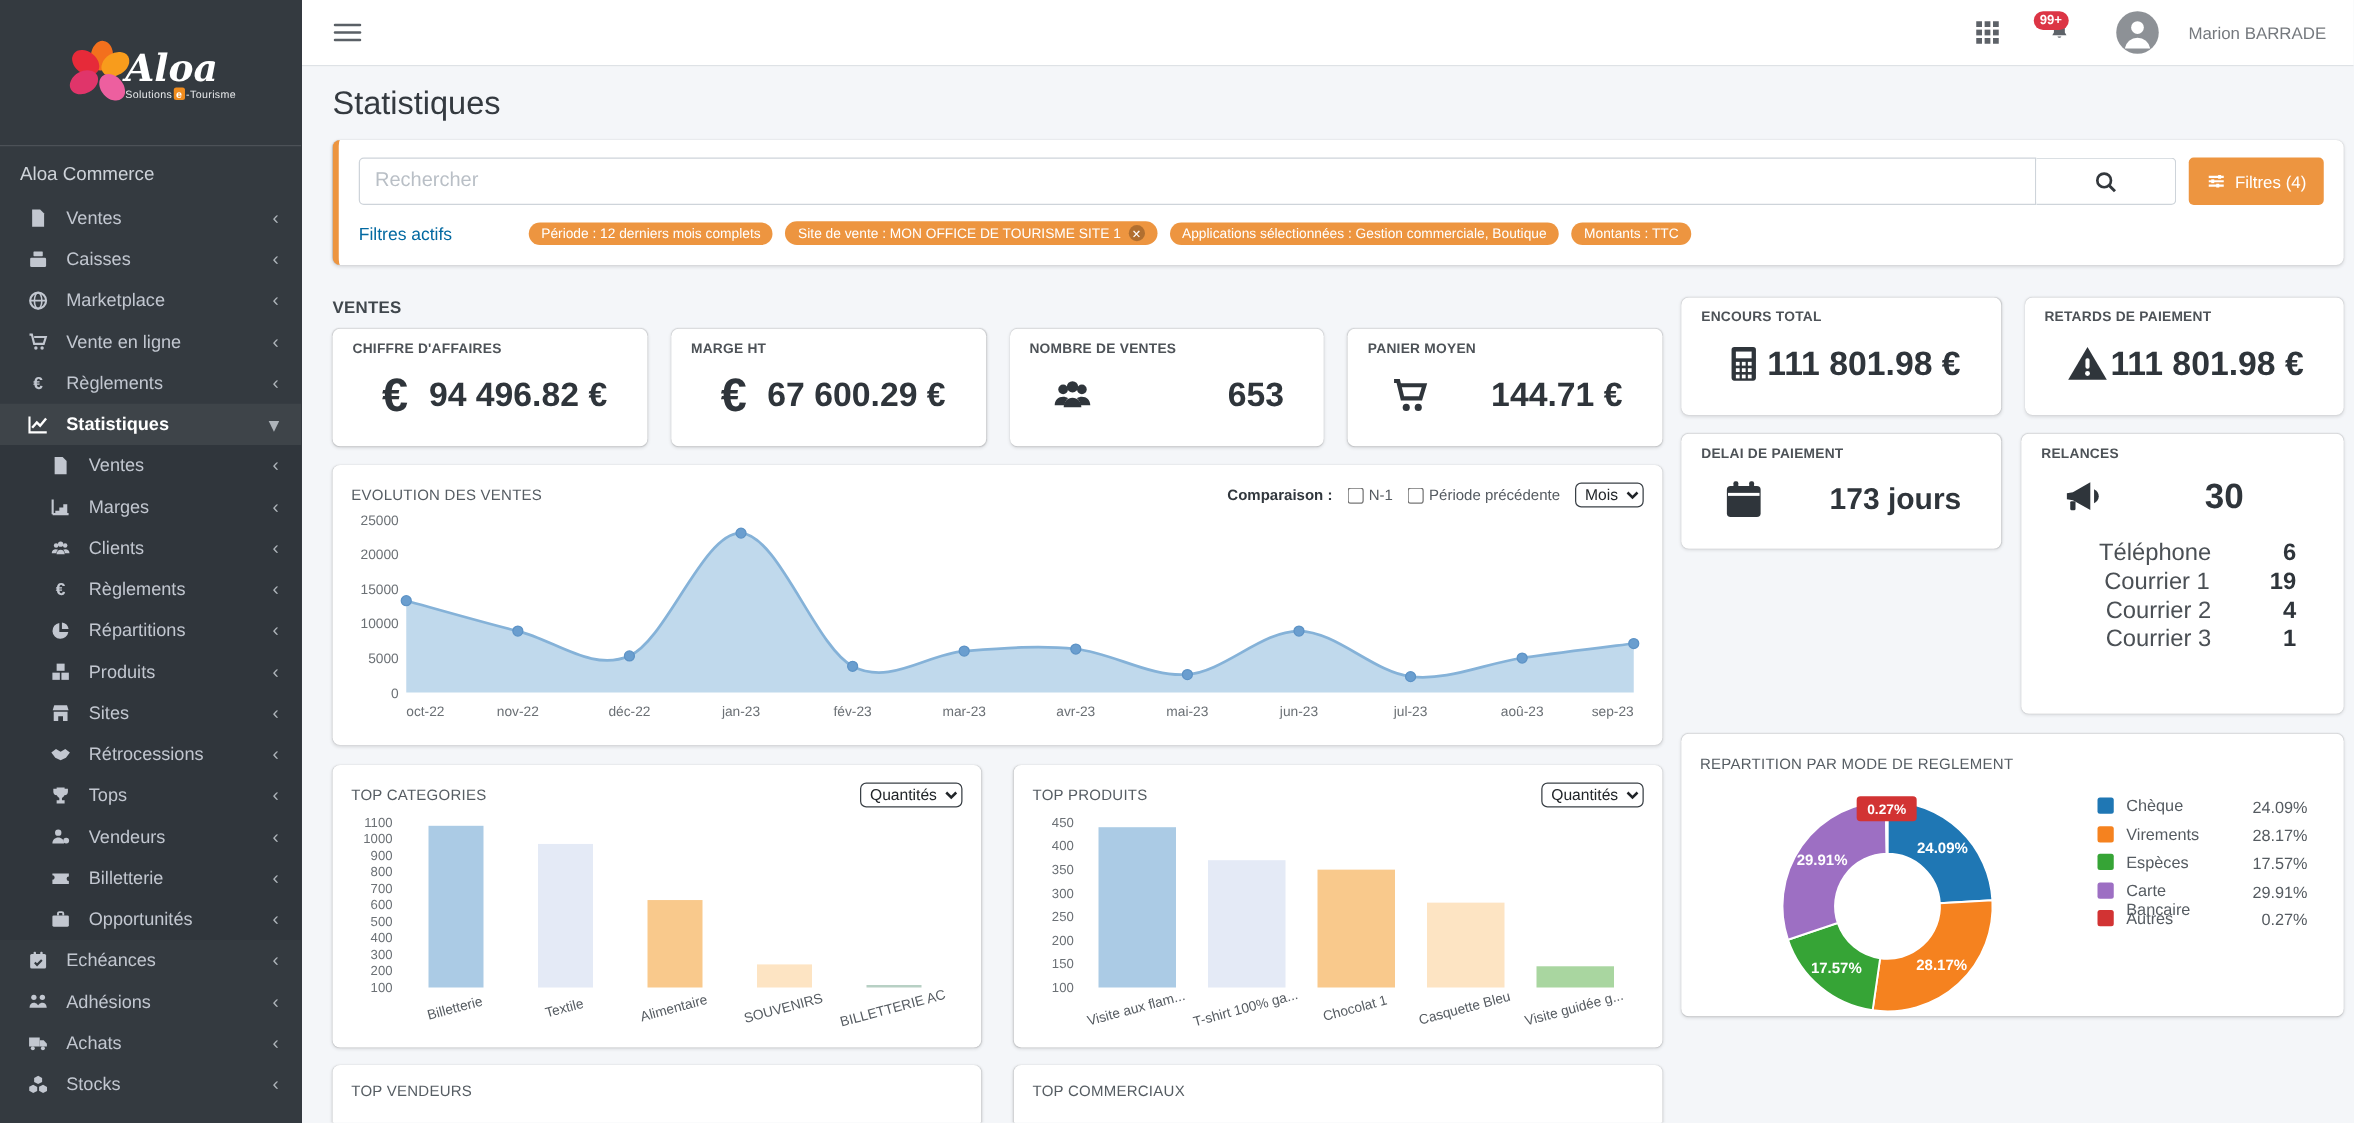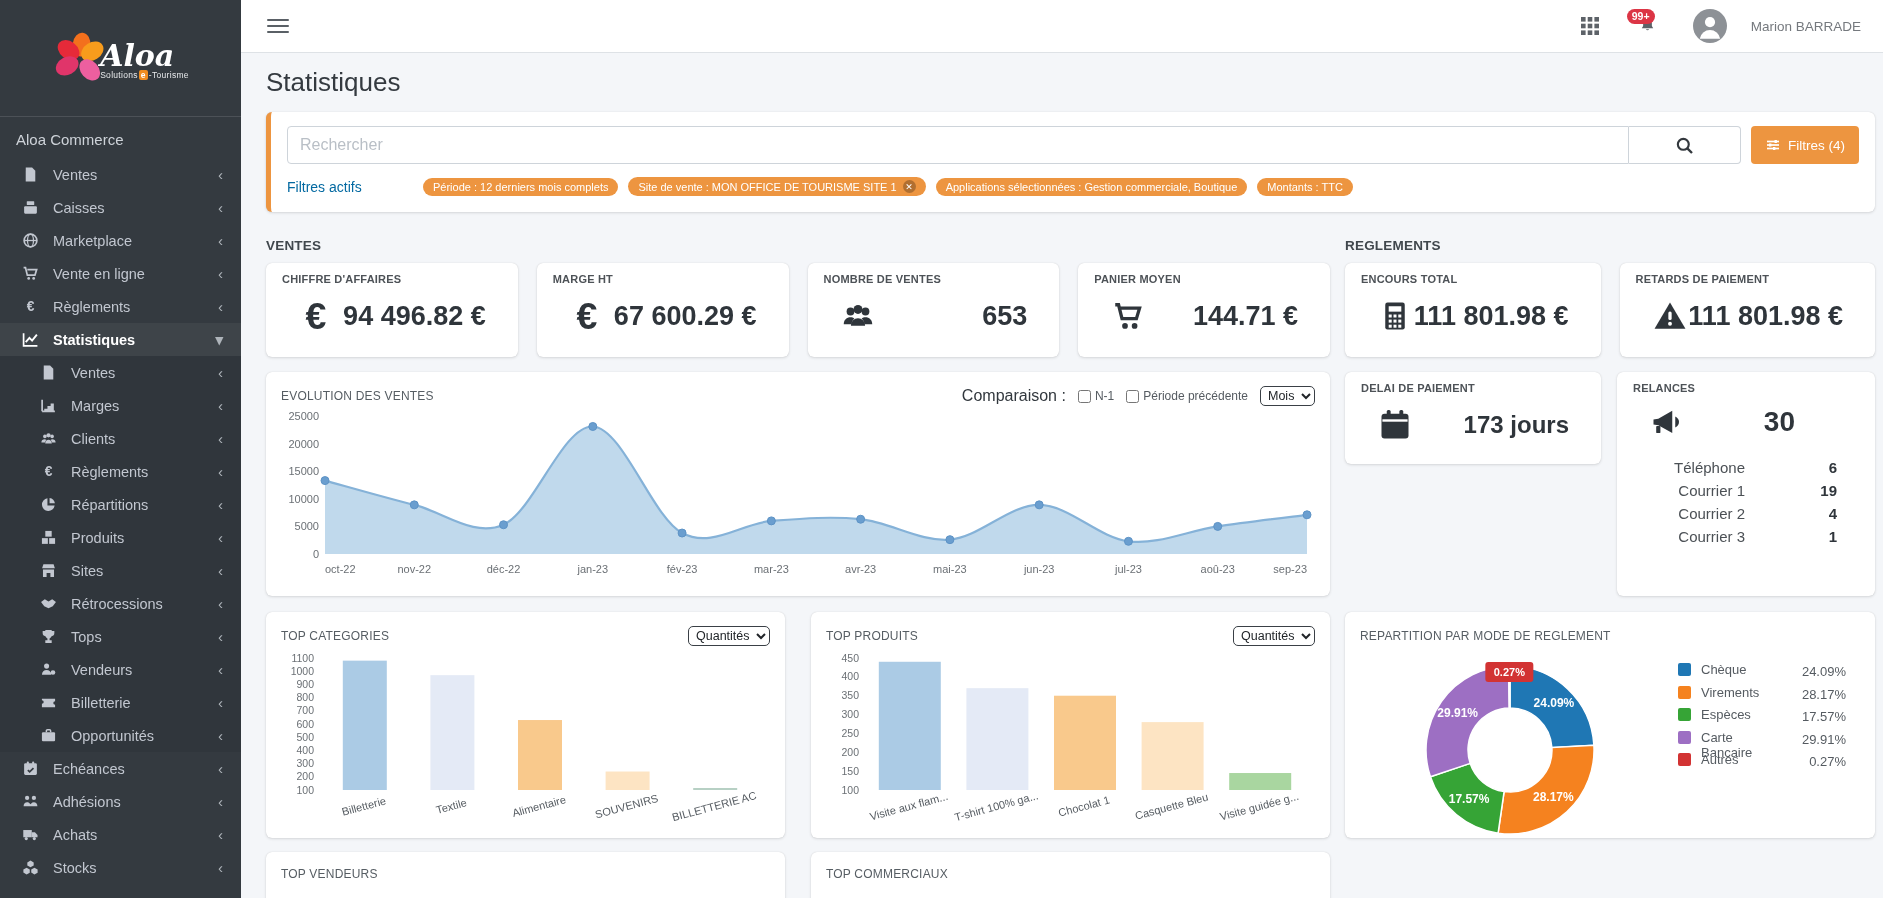--- a/index.html
+++ b/index.html
@@ -54,33 +54,33 @@
   .kpi-card{flex:1;height:94px;padding:10px 16px}
   .kpi-label{font-size:11px;font-weight:600;color:#4d5257;letter-spacing:.2px}
   .kpi-body{display:flex;align-items:center;justify-content:space-between;padding:4px 16px 0 16px;height:58px}
   .kpi-ic{color:#2f353b;width:36px;height:36px}
   .kpi-ic svg{width:100%;height:100%}
   .kpi-val{font-size:27px;font-weight:700;color:#2f353b;white-space:nowrap}
   .evo-card{height:224px;margin-top:15px;padding:12px 15px}
   .card-head{display:flex;align-items:center;justify-content:space-between;height:24px}
   .card-title{font-size:12px;font-weight:500;color:#565d63;letter-spacing:.2px}
   .evo-controls{display:flex;align-items:center;gap:12px}
-  .cmp-label{font-size:16px;font-weight:400;color:#31373d}
+  .cmp-label{font-size:12px;font-weight:700;color:#31373d}
   .cb{display:flex;align-items:center;gap:4px;font-size:12px;color:#555b61;cursor:pointer}
   .cb input{cursor:pointer}
   .sel{border:1.5px solid #3a4046;border-radius:5px;font-size:12.5px;padding:1px 3px;color:#212529;background:#fff;cursor:pointer;font-family:"Liberation Sans",sans-serif}
   .row2{display:flex;gap:26px;margin-top:16px}
   .half{flex:1;height:226px;padding:12px 15px}
   .row3{display:flex;gap:26px;margin-top:14px}
   .short{flex:1;height:70px;padding:12px 15px}
   .row2r{display:flex;gap:16px;margin-top:15px;align-items:flex-start}
   .delai{width:256px;height:92px;padding:10px 16px;flex:none}
   .relances{flex:1;height:224px;padding:10px 16px}
   .rel-rows{margin-top:10px}
-  .rel-row{display:flex;justify-content:flex-end;gap:72px;padding-right:22px;font-size:15px;height:23px;align-items:center}
+  .rel-row{display:flex;justify-content:flex-end;gap:48px;padding-right:22px;font-size:19px;height:23px;align-items:center}
   .rel-row .rl{color:#4b5055}
   .rel-row .rv{font-weight:700;color:#2f353b;min-width:20px;text-align:right}
   .repart{height:226px;margin-top:16px;padding:12px 15px}
   .rep-body{display:flex;padding-top:2px}
   .legend{flex:1;padding:12px 14px 0 6px}
   .lg-row{display:flex;align-items:flex-start;gap:10px;height:22.5px}
   .lg-sq{width:13px;height:13px;border-radius:2px;flex:none;margin-top:1px}
   .lg-lbl{flex:1;font-size:13px;color:#555b61}
   .lg-valcol{width:62px;text-align:right}
   .lg-val{font-size:13px;color:#555b61;line-height:13px}
@@ -552,21 +552,20 @@
           <div class="card short">
             <span class="card-title">TOP VENDEURS</span>
           </div>
           <div class="card short">
             <span class="card-title">TOP COMMERCIAUX</span>
           </div>
         </div>
       </div>
 
       <div class="col-right">
-        <div class="sec-title">REGLEMENTS</div>
         <div id="regl-kpis" class="kpi-row">
             <div class="card kpi-card">
               <div class="kpi-label">ENCOURS TOTAL</div>
               <div class="kpi-body">
                 <span class="kpi-ic"><svg viewBox="0 0 24 24" fill="currentColor">
                     <rect x="5.5" y="3" width="13" height="18" rx="1.5"></rect>
                     <rect x="7.8" y="5.5" width="8.4" height="3.6" fill="#fff"></rect>
                     <g fill="#fff">
                       <rect x="7.8" y="11" width="2" height="2"></rect>
                       <rect x="11" y="11" width="2" height="2"></rect>

